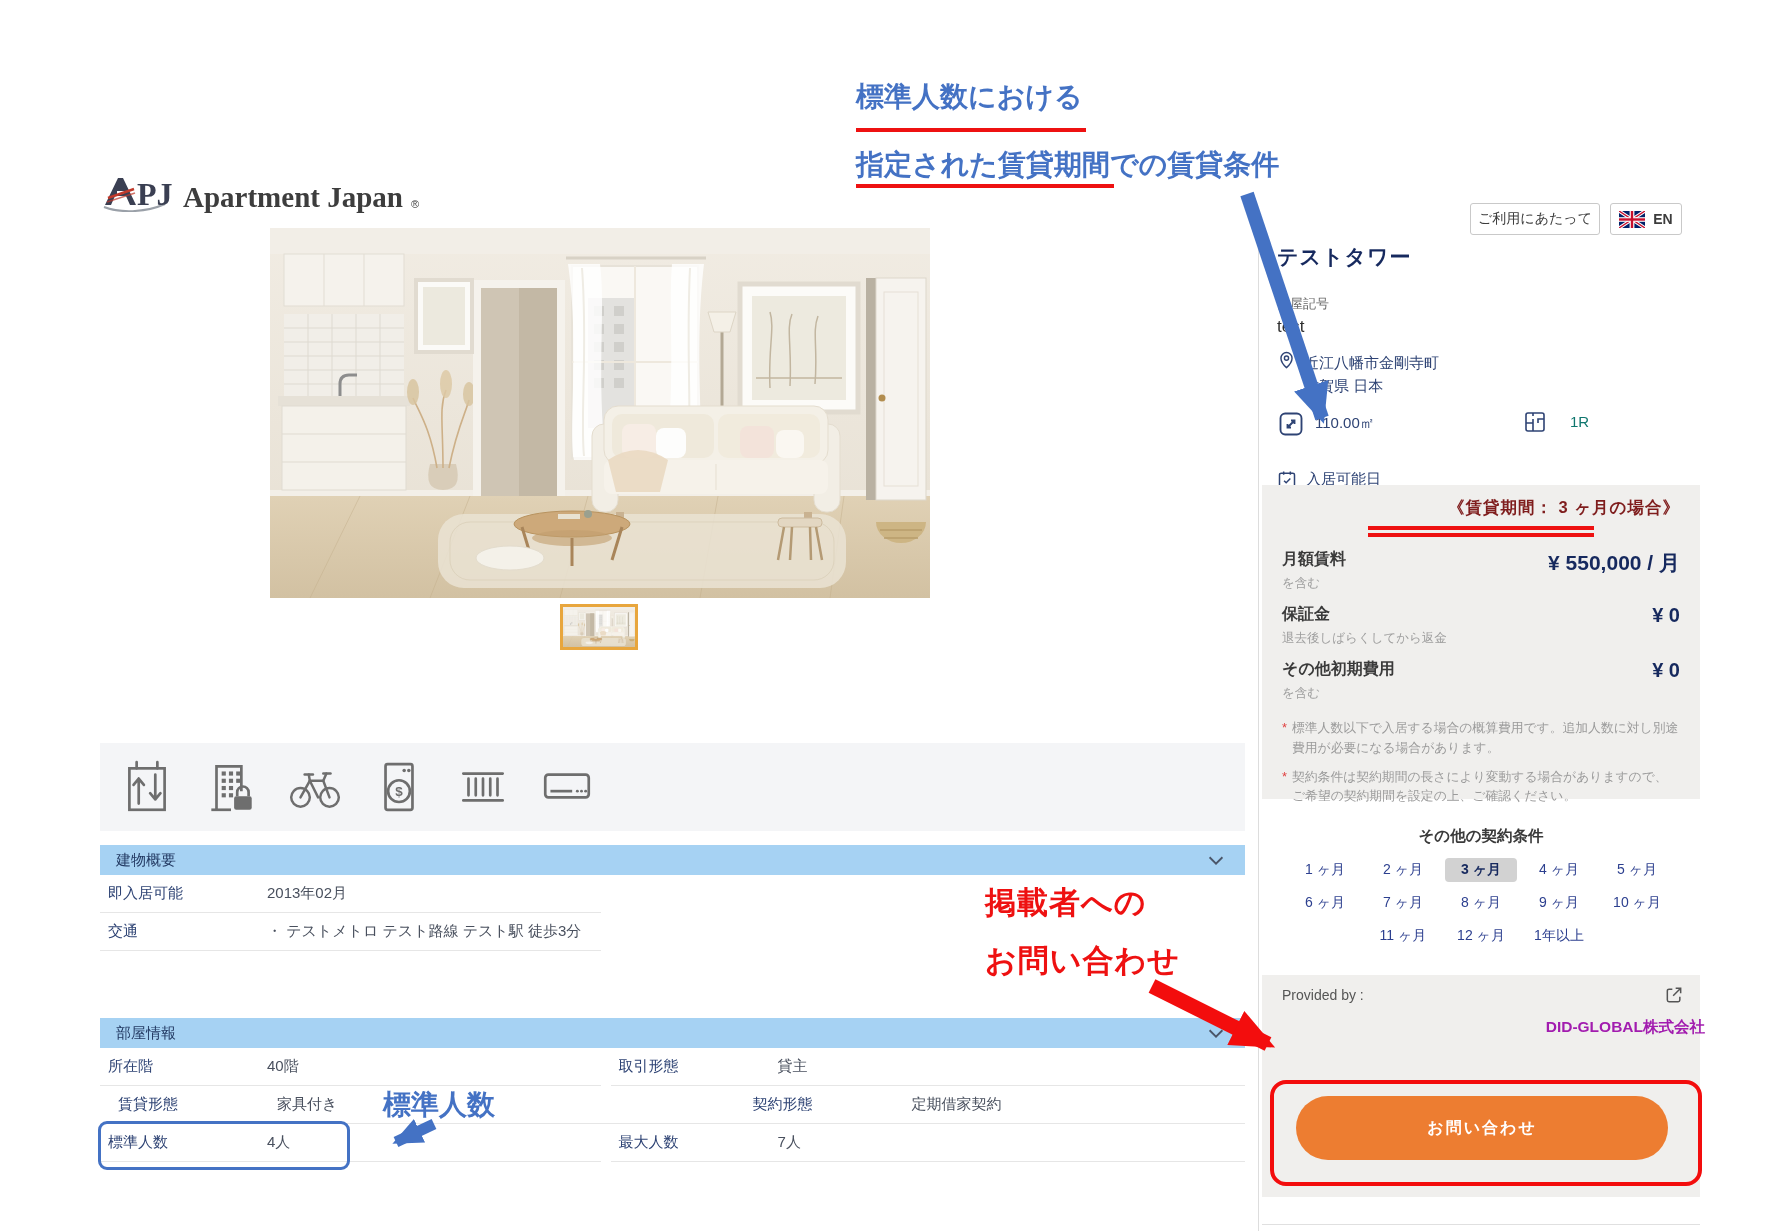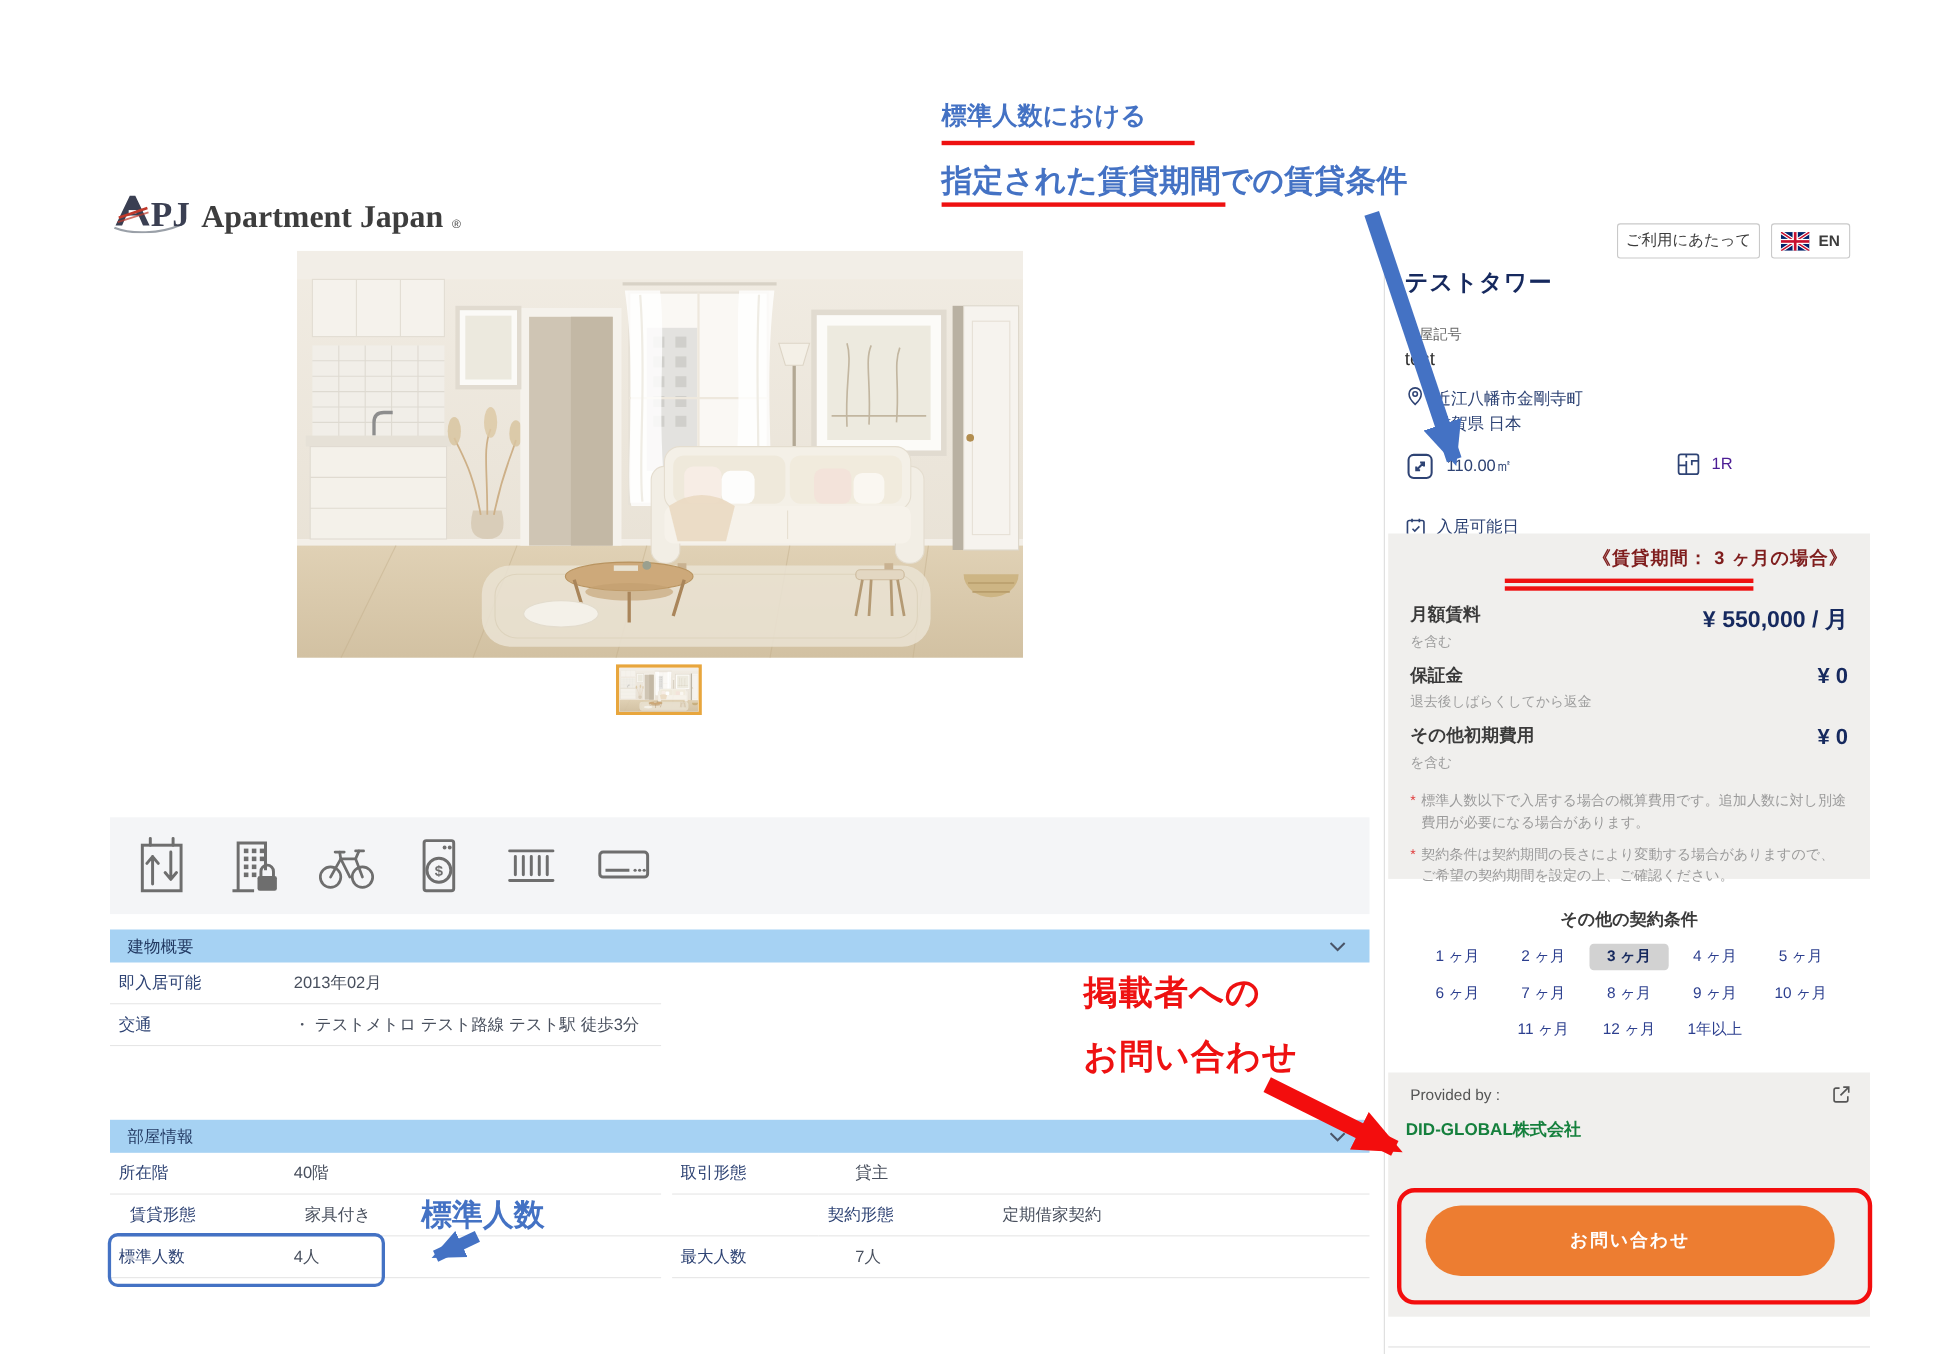--- a/index.html
+++ b/index.html
@@ -53,21 +53,21 @@
   
   .vline{left:1258px;top:236px;width:1px;height:995px;background:#ddd;}
   .prop{left:1277px;top:243px;width:420px;}
   .prop-name{font-size:21px;font-weight:bold;color:#16295e;letter-spacing:1px;}
   .room-lab{margin-top:24px;font-size:13px;color:#666;}
   .room-val{margin-top:4px;font-size:17px;color:#2f2f2f;}
   .addr{margin-top:14px;display:flex;gap:8px;}
   .addr-txt{font-size:15px;color:#2e4374;line-height:1.55;}
   .meta-row{position:relative;margin-top:12px;height:32px;}
   .meta-size{display:inline-flex;align-items:center;gap:10px;font-size:15px;color:#2e4374;}
-  .meta-layout{position:absolute;left:246px;top:0;display:inline-flex;align-items:center;gap:9px;font-size:15px;color:#4c1d95;}
+  .meta-layout{position:absolute;left:246px;top:0;display:inline-flex;align-items:center;gap:23px;font-size:15px;color:#0f766e;}
   .movein{margin-top:10px;display:flex;align-items:center;gap:9px;font-size:15px;color:#2e4374;}
   .movein-val{margin-left:28px;color:#3f51b5;margin-top:36px;}
 
   .panel{background:#f0efed;box-sizing:border-box;}
   .price-panel{left:1262px;top:485px;width:438px;height:314px;padding:12px 20px 0;}
   .period{text-align:right;font-size:16.5px;font-weight:bold;color:#7f1d1d;letter-spacing:1px;}
   .dblu{width:226px;margin:7px auto 0;}
   .dblu div{height:4px;background:#ee1111;margin-bottom:3px;}
   .p-row{display:flex;justify-content:space-between;margin-top:12px;}
   .p-lab{font-size:16px;font-weight:bold;color:#3a3a3a;}
@@ -80,33 +80,33 @@
   .terms{left:1262px;top:826px;width:438px;text-align:center;}
   .terms-title{font-size:15.5px;font-weight:bold;color:#3a3a3a;}
   .chips{margin-top:11px;display:grid;grid-template-columns:repeat(5,78px);row-gap:9px;justify-content:center;text-align:center;}
   .chip{font-size:14px;color:#2c3f8f;cursor:pointer;padding:3px 0;justify-self:center;min-width:56px;}
   .chip.sel{background:#d2d2d2;border-radius:4px;font-weight:bold;color:#16295e;padding:3px 8px;}
   .chip.c11{grid-column:2;}
 
   .prov-panel{left:1262px;top:975px;width:438px;height:222px;position:absolute;}
   .prov-lab{position:absolute;left:20px;top:12px;font-size:14px;color:#555;}
   .prov-ext{position:absolute;right:16px;top:10px;width:20px;height:20px;cursor:pointer;}
-  .prov-name{position:absolute;left:16px;top:42px;width:100%;text-align:left;font-size:15.5px;font-weight:bold;color:#15803d;}
+  .prov-name{position:absolute;left:5px;top:42px;width:100%;text-align:right;font-size:15.5px;font-weight:bold;color:#a21caf;}
   .red-outline{left:1270px;top:1080px;width:424px;height:98px;border:4px solid #f30d0d;border-radius:16px;z-index:58;}
   .contact-btn{left:1296px;top:1096px;width:372px;height:64px;background:#ed7d31;border:none;border-radius:32px;
                color:#fff;font-size:16px;font-weight:bold;letter-spacing:2px;cursor:pointer;z-index:59;}
   .bottom-line{left:1262px;top:1224px;width:438px;height:1px;background:#e0e0e0;}
 </style>
 </head>
 <body>
 
 <div class="stage">
 
 
-  <div class="abs anno-blue" style="left:856px;top:90px;font-size:23px;">標準人数における</div>
+  <div class="abs anno-blue" style="left:856px;top:78px;font-size:28px;">標準人数における</div>
   <div class="abs redbar" style="left:856px;top:128px;width:230px;height:4px;"></div>
   <div class="abs anno-blue" style="left:856px;top:146px;font-size:28px;">指定された賃貸期間での賃貸条件</div>
   <div class="abs redbar" style="left:856px;top:184px;width:258px;height:4px;"></div>
 
   <div class="abs brand">
     <svg width="72" height="38" viewBox="0 0 72 38">
       <path d="M2 31 L15 4 L20 4 L33 31 L27 31 L23 22 L12 22 L8 31 Z" fill="#3a3f52"></path>
       <rect x="14" y="17" width="7" height="3" fill="#fff"></rect>
       <path d="M5 24 L31 15" stroke="#c0392b" stroke-width="2.4"></path>
       <path d="M4 28 L32 19" stroke="#c0392b" stroke-width="1.6" opacity="0.7"></path>

